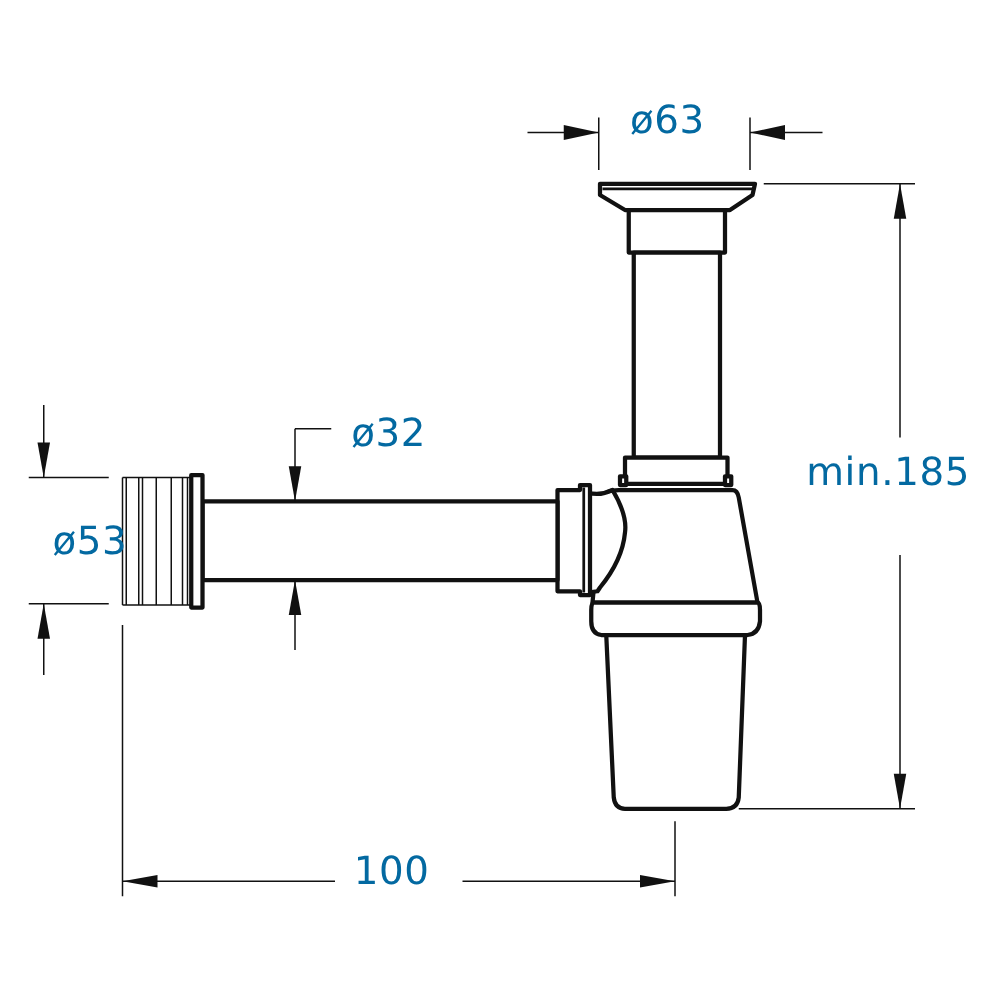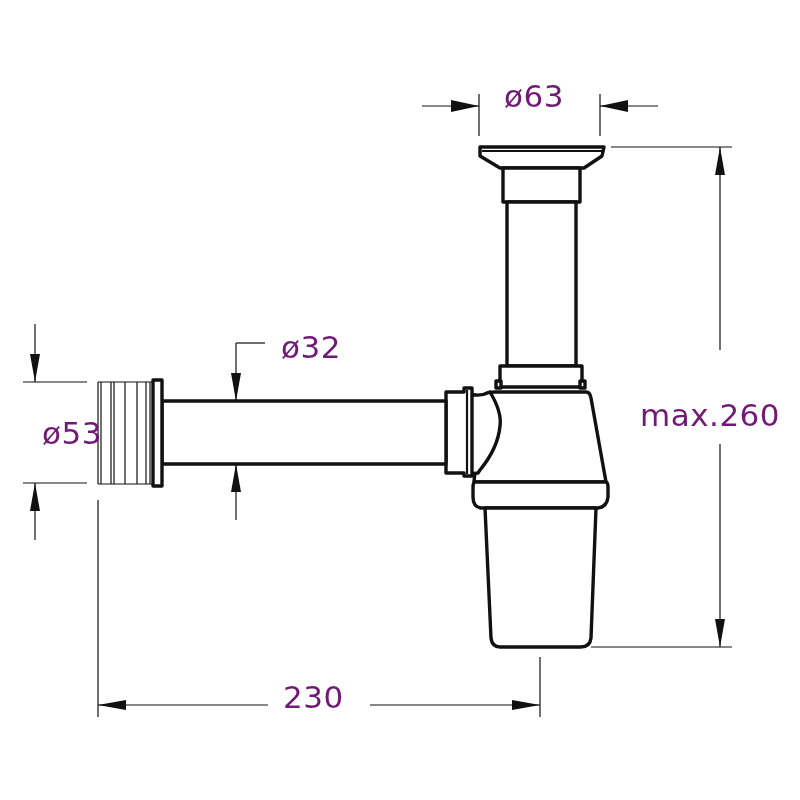--- a/index.html
+++ b/index.html
@@ -1,18 +1,18 @@
 <!DOCTYPE html>
 <html><head>
   <meta charset="utf-8">
   <style>
     html, body { margin: 0; padding: 0; background: #ffffff; }
     .canvas { position: relative; width: 800px; height: 800px; background: #ffffff; overflow: hidden; }
     svg { position: absolute; left: 0; top: 0; }
-    .lbl { position: absolute; font-family: "DejaVu Sans", sans-serif; color: #701a75; font-size: 31px; line-height: 1; white-space: nowrap; letter-spacing: 0.5px; }
+    .lbl { position: absolute; font-family: "DejaVu Sans", sans-serif; color: #0369a1; font-size: 31px; line-height: 1; white-space: nowrap; letter-spacing: 0.5px; }
     .thick { stroke: #111; stroke-width: 3.4; fill: #fff; stroke-linejoin: round; }
     .thin { stroke: #111; stroke-width: 1.2; fill: none; }
     .med { stroke: #111; stroke-width: 2.2; fill: none; }
   </style>
 </head>
 <body>
 
 <div class="canvas">
   <svg width="800" height="800" viewBox="0 0 800 800">
 
@@ -92,15 +92,15 @@
       <line class="thin" x1="98" y1="705" x2="268" y2="705"></line>
       <line class="thin" x1="370" y1="705" x2="540" y2="705"></line>
       <polygon points="98,705 126,700 126,710" fill="#111"></polygon>
       <polygon points="540,705 512,700 512,710" fill="#111"></polygon>
     </g>
   </svg>
 
   <span class="lbl" style="left:504px; top:81px;">ø63</span>
   <span class="lbl" style="left:2px; top:418px;margin-left:40px;">ø53</span>
   <span class="lbl" style="left:281px; top:332px;">ø32</span>
-  <span class="lbl" style="left:640px; top:400px;">max.260</span>
-  <span class="lbl" style="left:283px; top:682px;">230</span>
+  <span class="lbl" style="left:645px; top:363px;">min.185</span>
+  <span class="lbl" style="left:283px; top:682px;">100</span>
 </div>
 
 </body></html>

